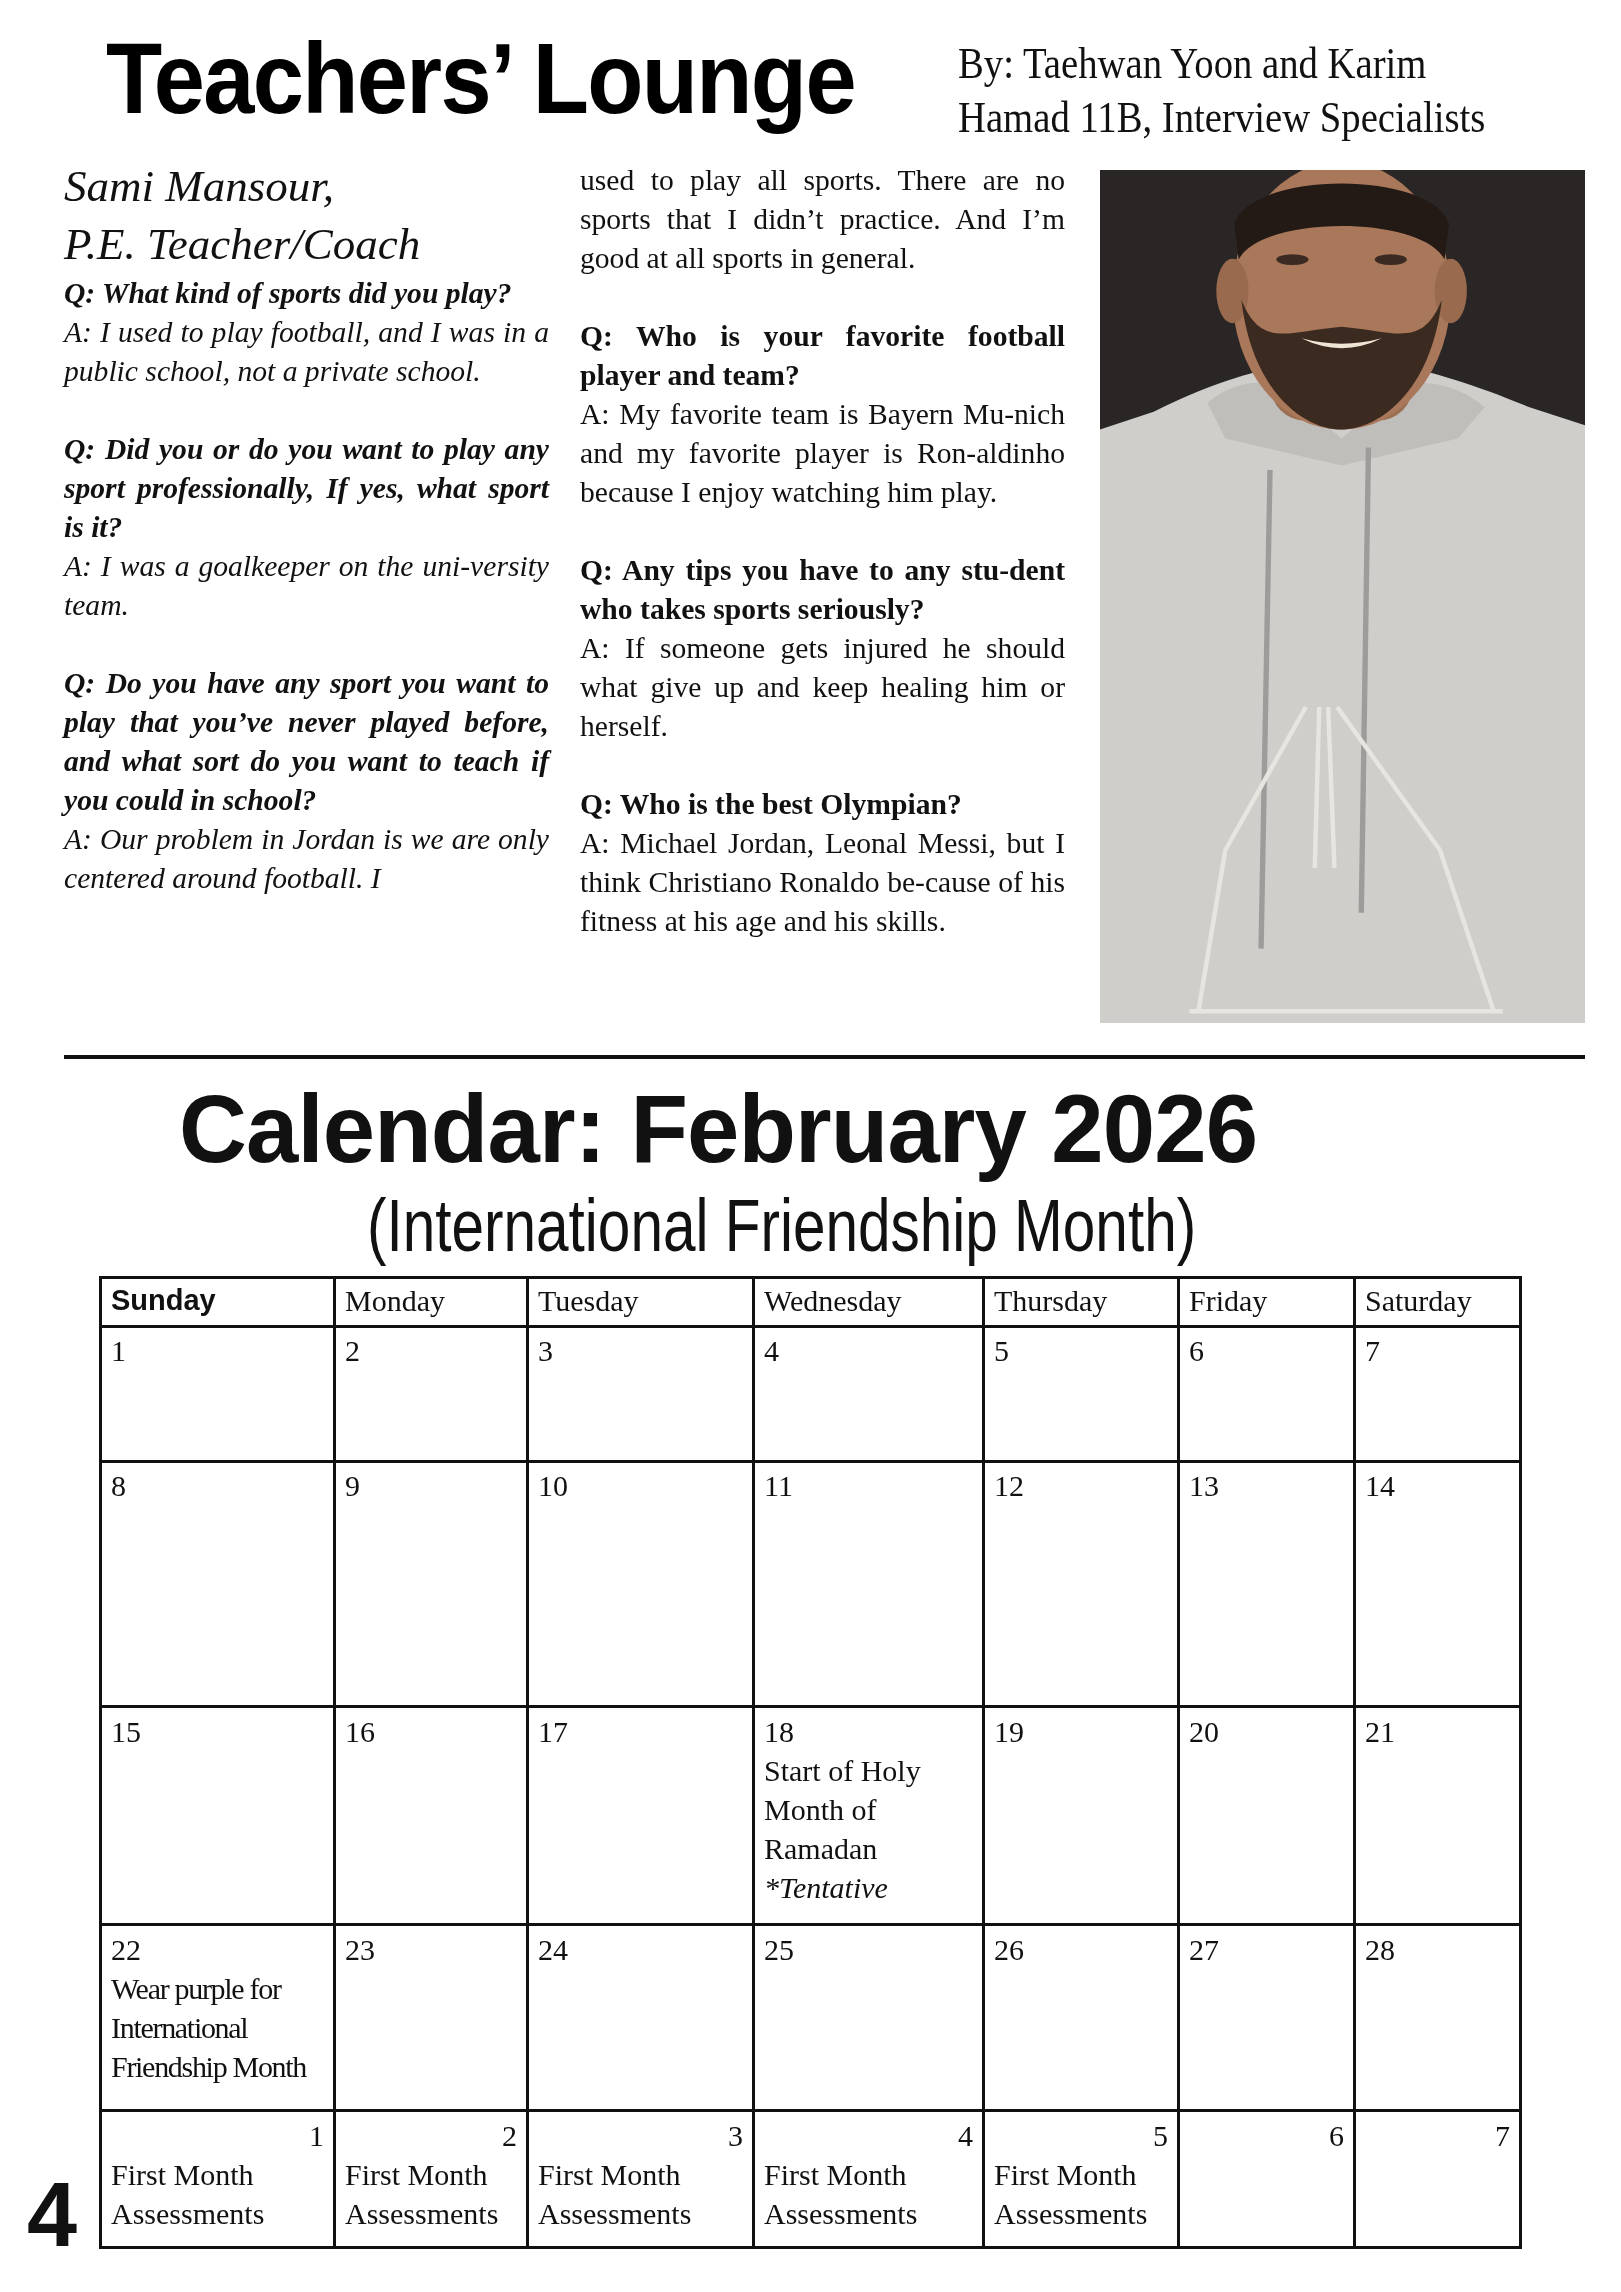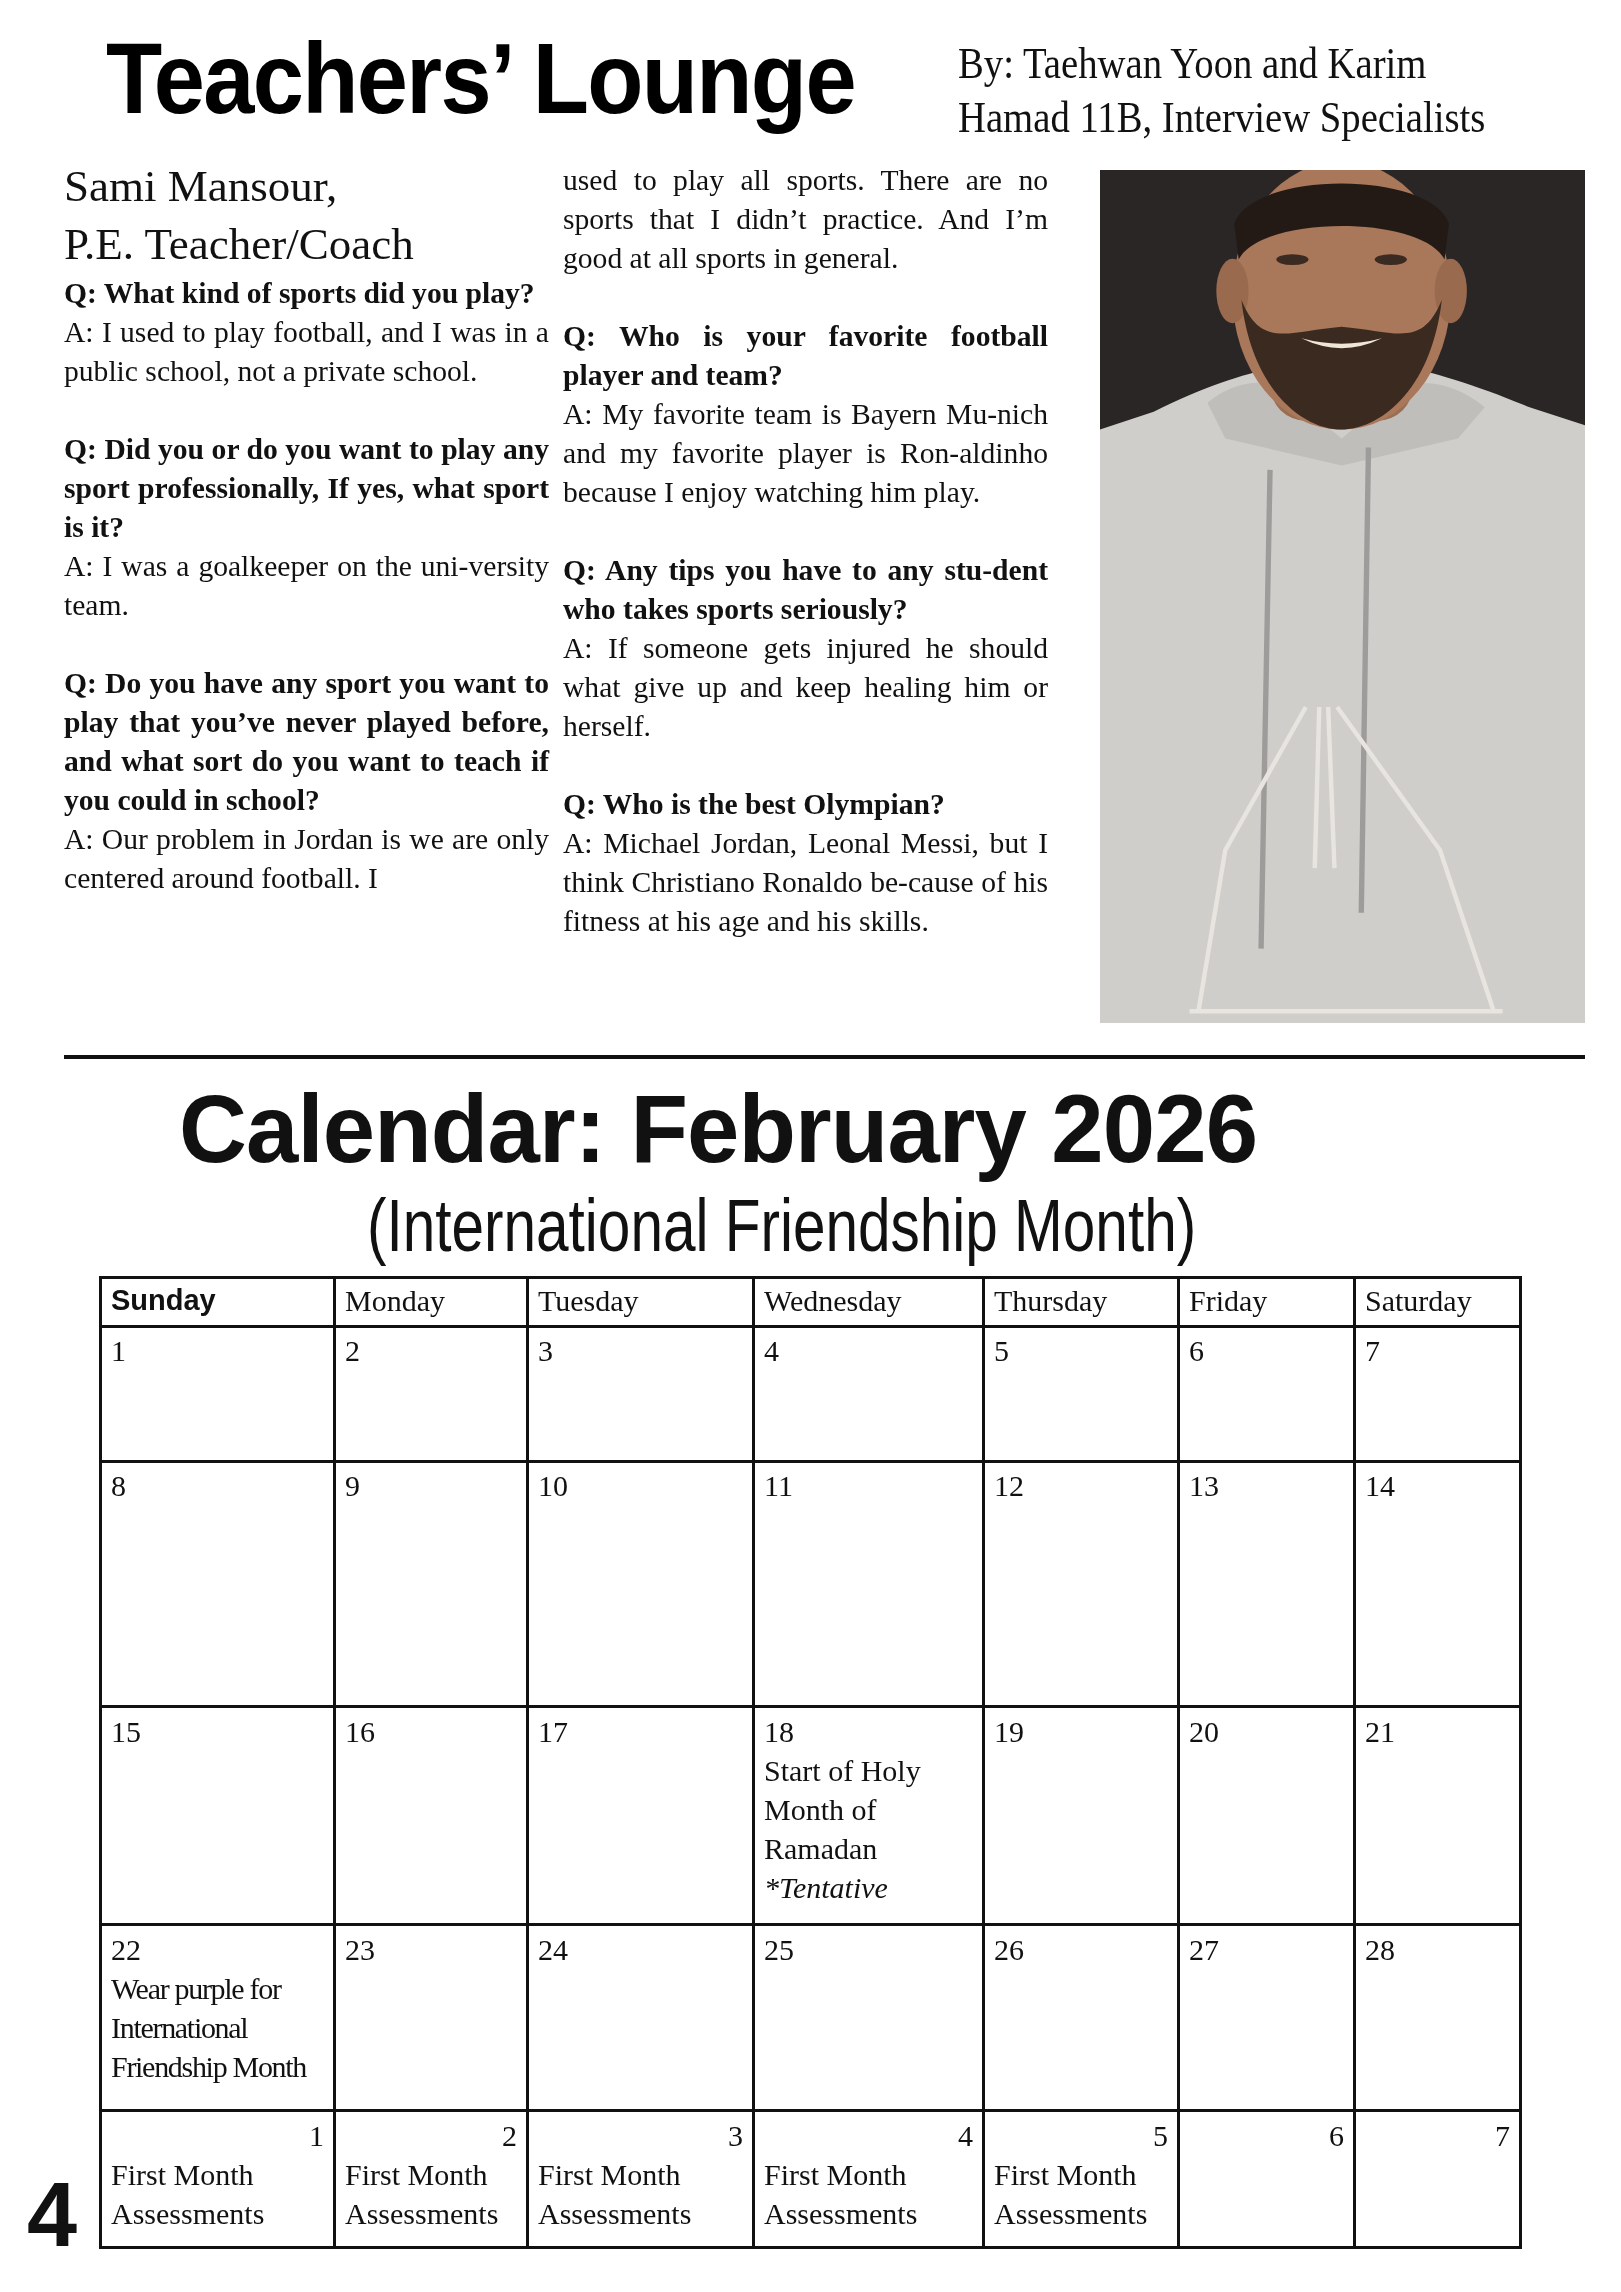--- a/index.html
+++ b/index.html
@@ -15,22 +15,22 @@
   }
   .byline {
     left: 958px; top: 36px; width: 645px;
     font-family: "Liberation Serif", serif; font-size: 45px; line-height: 54px;
     transform: scaleX(0.86); transform-origin: left top; white-space: nowrap;
   }
   .col {
     font-family: "Liberation Serif", serif; font-size: 29.6px; line-height: 39px;
     text-align: justify; color: #111;
   }
-  .col-left { left: 64px; top: 158px; width: 485px; }
-  .col-mid { left: 563px; top: 161px; width: 485px; }
+  .col-left { left: 64px; top: 158px; width: 485px; font-style: italic; }
+  .col-mid { left: 580px; top: 161px; width: 485px; }
   .name { font-size: 45px; line-height: 56px; text-align: left; margin-bottom: 1.8px; }
   .q { font-weight: 700; }
   .gap { height: 39px; }
 
   .photo {
     left: 1100px; top: 170px; width: 485px; height: 853px;
     background: #2b2727; overflow: hidden;
   }
   .hr { left: 64px; top: 1055px; width: 1521px; height: 3.6px; background: #111; }
 

